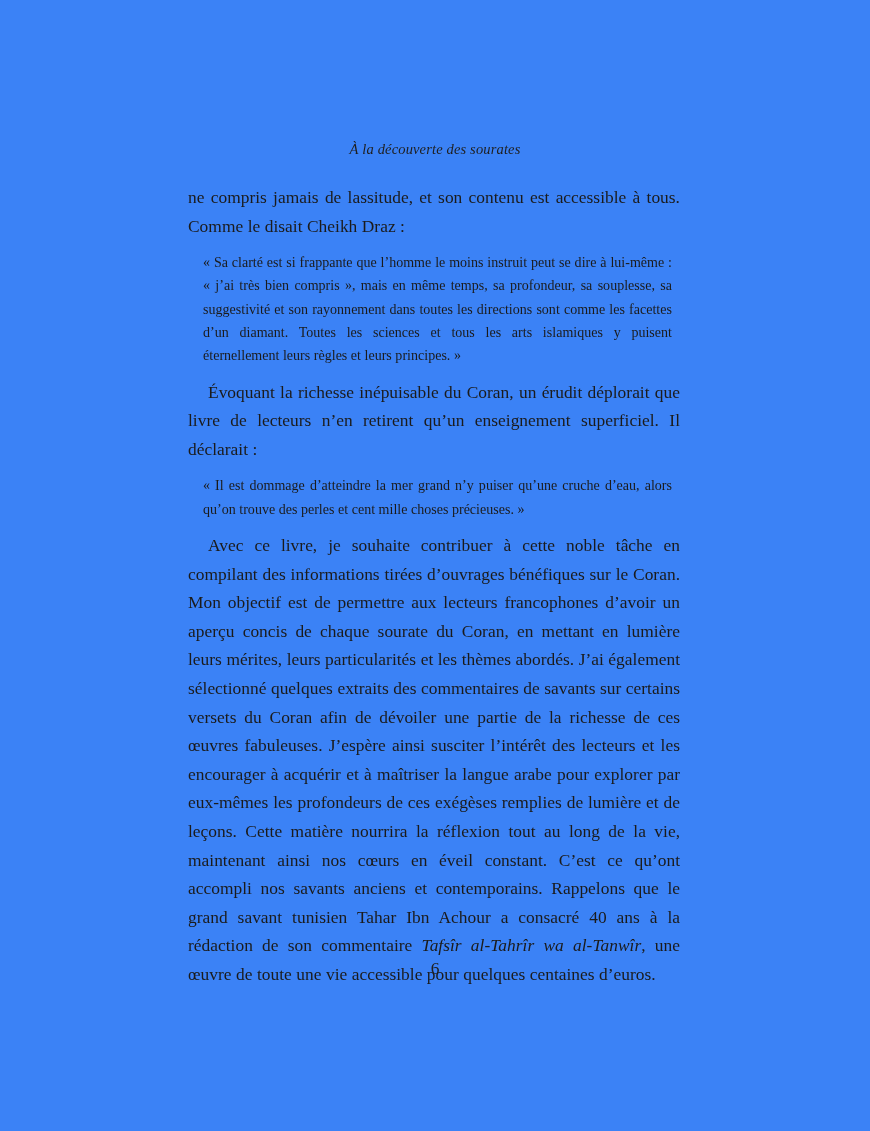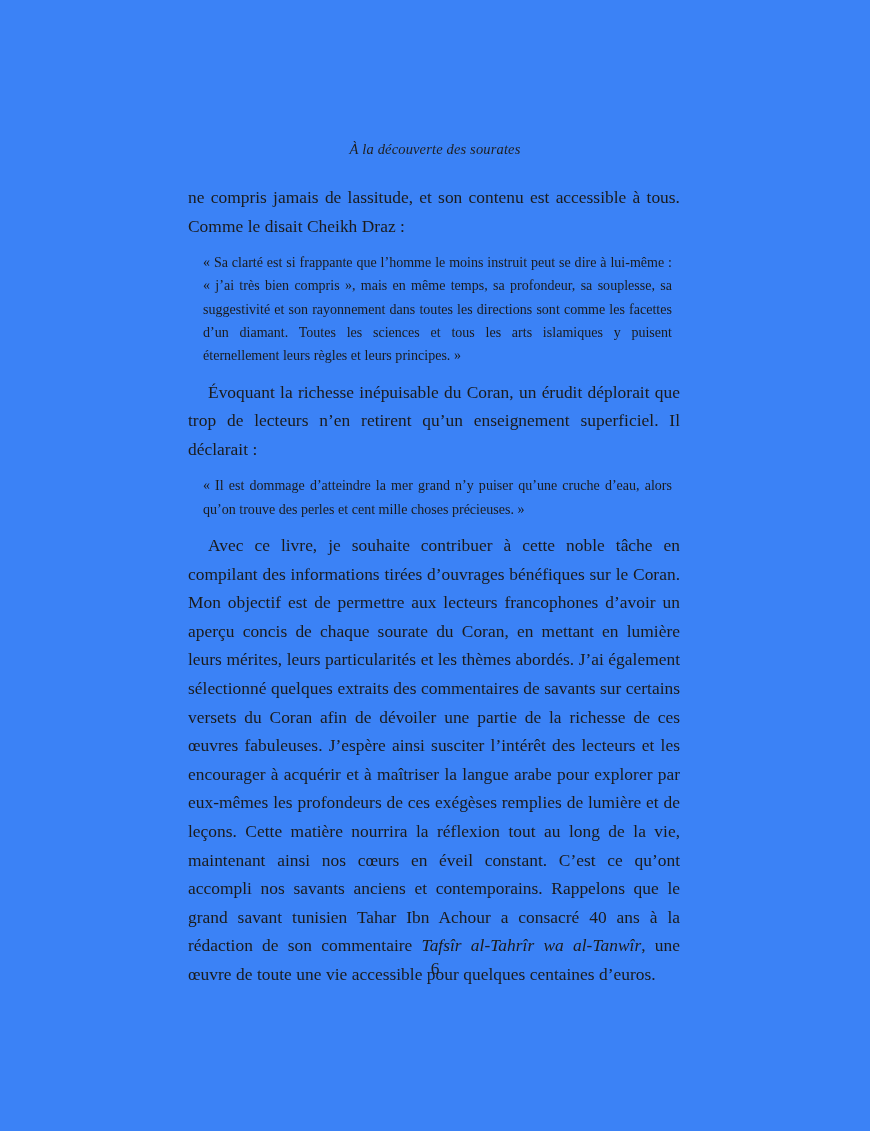--- a/index.html
+++ b/index.html
@@ -88,21 +88,21 @@
 <div class="page">
 
   <div class="running-head">À la découverte des sourates</div>
 
   <div class="text-column">
 
     <p class="body-par">ne compris jamais de lassitude, et son contenu est accessible à tous. Comme le disait Cheikh Draz :</p>
 
     <p class="quote-block gap-before-quote">« Sa clarté est si frappante que l’homme le moins instruit peut se dire à lui-même : « j’ai très bien compris », mais en même temps, sa profondeur, sa souplesse, sa suggestivité et son rayonnement dans toutes les directions sont comme les facettes d’un diamant. Toutes les sciences et tous les arts islamiques y puisent éternellement leurs règles et leurs principes. »</p>
 
-    <p class="body-par indent gap-after-quote">Évoquant la richesse inépuisable du Coran, un érudit déplorait que trop de lecteurs n’en retirent qu’un enseignement superficiel. Il déclarait :</p>
+    <p class="body-par indent gap-after-quote">Évoquant la richesse inépuisable du Coran, un érudit déplorait que livre de lecteurs n’en retirent qu’un enseignement superficiel. Il déclarait :</p>
 
     <p class="quote-block gap-before-quote">« Il est dommage d’atteindre la mer grand n’y puiser qu’une cruche d’eau, alors qu’on trouve des perles et cent mille choses précieuses. »</p>
 
     <p class="body-par indent gap-after-quote"><span>Avec ce livre, je souhaite contribuer à cette noble tâche en compilant des informations tirées d’ouvrages bénéfiques sur le Coran. Mon objectif est de permettre aux lecteurs francophones d’avoir un aperçu concis de chaque sourate du Coran, en mettant en lumière leurs mérites, leurs particularités et les thèmes abordés. J’ai également sélectionné quelques extraits des commentaires de savants sur certains versets du Coran afin de dévoiler une partie de la richesse de ces œuvres fabuleuses. J’espère ainsi susciter l’intérêt des lecteurs et les encourager à acquérir et à maîtriser la langue arabe pour explorer par eux-mêmes les profondeurs de ces exégèses remplies de lumière et de leçons. Cette matière nourrira la réflexion tout au long de la vie, maintenant ainsi nos cœurs en éveil constant. C’est ce qu’ont accompli nos savants anciens et contemporains. Rappelons que le grand savant tunisien Tahar Ibn Achour a consacré 40 ans à la rédaction de son commentaire </span><span class="title-italic">Tafsîr al-Tahrîr wa al-Tanwîr</span><span>, une œuvre de toute une vie accessible pour quelques centaines d’euros.</span></p>
 
   </div>
 
   <div class="folio">6</div>
 
 </div>

